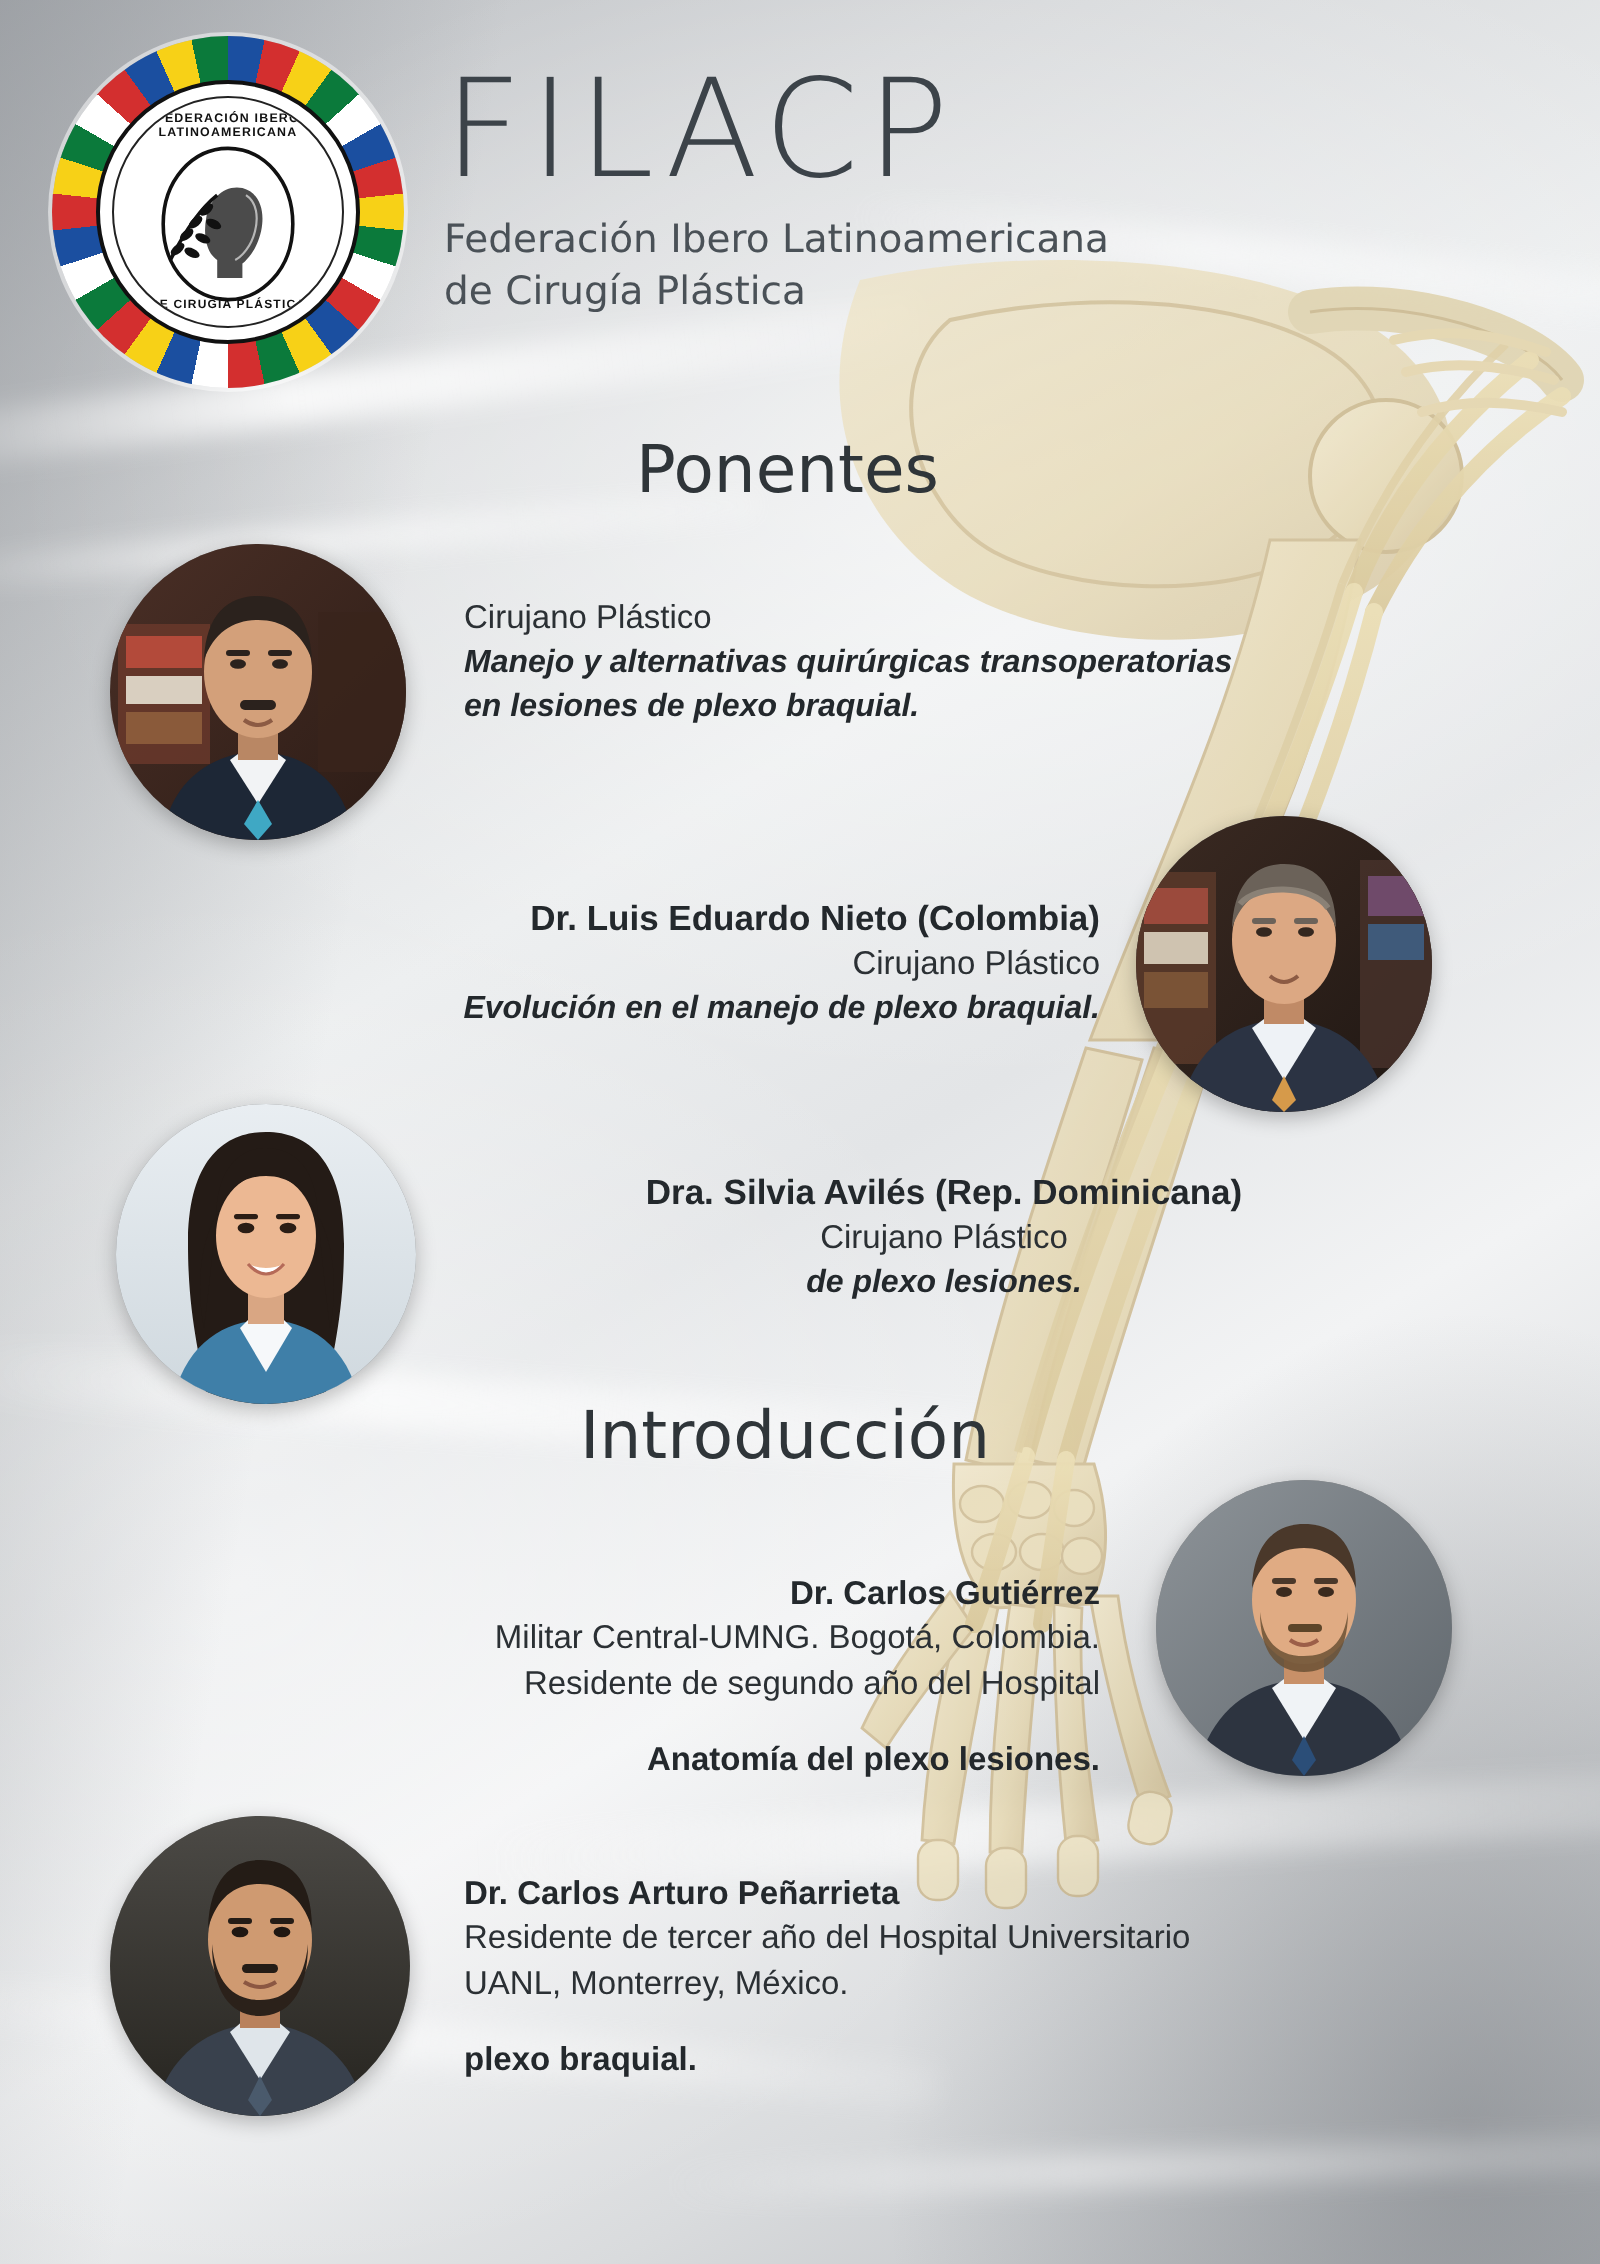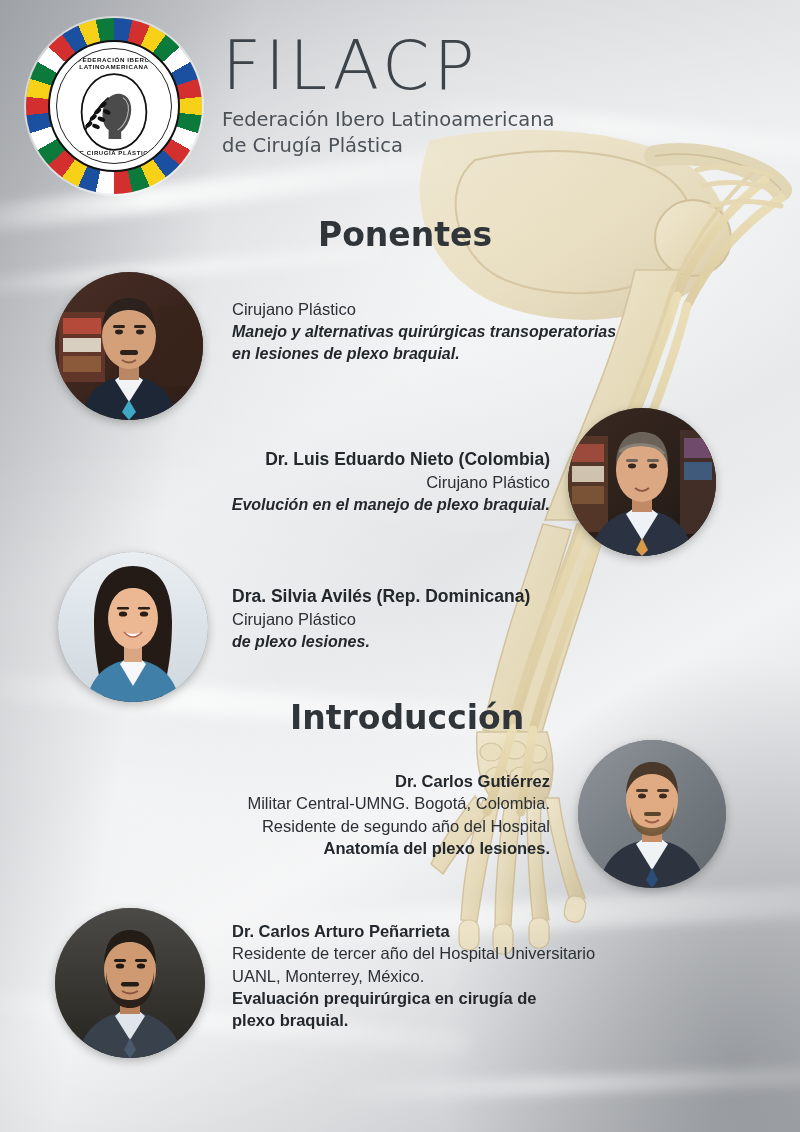--- a/index.html
+++ b/index.html
@@ -133,21 +133,21 @@
     color: #4a5157;
     line-height: 1.35;
     font-family: "DejaVu Sans", sans-serif;
   }
 
   
   .section-title {
     position: absolute;
     font-size: 33px;
     color: #2f3539;
-    font-weight: bold;
+    font-weight: normal;
     font-family: "DejaVu Sans", sans-serif;
     text-align: center;
   }
   #t-ponentes { left: 318px; top: 215px; }
   #t-intro    { left: 290px; top: 698px; }
 
   
   .photo {
     position: absolute;
     border-radius: 50%;
@@ -178,20 +178,21 @@
     color: #23282c;
     line-height: 1.32;
     margin-top: 1px;
   }
   .align-right { text-align: right; }
   .bold-line {
     font-size: 16.5px;
     font-weight: bold;
     color: #23282c;
     line-height: 1.35;
+    margin-top: 16px;
   }
   .plain-line {
     font-size: 16.5px;
     color: #2b3034;
     line-height: 1.35;
   }
 </style>
 </head>
 <body>
 
@@ -430,21 +431,21 @@
       <ellipse cx="65" cy="62" rx="4.2" ry="2.6" fill="#2b1d15"></ellipse>
       <ellipse cx="86" cy="62" rx="4.2" ry="2.6" fill="#2b1d15"></ellipse>
       <rect x="59" y="55" width="12" height="2.6" rx="1.3" fill="#2b1d15"></rect>
       <rect x="80" y="55" width="12" height="2.6" rx="1.3" fill="#2b1d15"></rect>
 
       <path d="M66 80 q9 9 18 0 q-9 4 -18 0 Z" fill="#fff"></path>
       <path d="M66 80 q9 10 18 0" stroke="#b56a58" stroke-width="1.6" fill="none"></path>
     </svg>
   </div>
 
-  <div class="speaker" style="left:232px; top:585px; width:480px;">
+  <div class="speaker" style="left:232px; top:585px; width:480px;text-align:center;">
     <div class="sp-name">Dra. Silvia Avilés (Rep. Dominicana)</div>
     <div class="sp-role">Cirujano Plástico</div>
     <div class="sp-talk">de plexo lesiones.</div>
   </div>
 
   <div class="section-title" id="t-intro">Introducción</div>
 
   <div class="photo" style="left:578px; top:740px; width:148px; height:148px;">
     <svg viewBox="0 0 148 148" width="148" height="148">
       <defs>
@@ -511,17 +512,16 @@
       <path d="M51 64 C51 90 62 100 75 100 C88 100 99 90 99 64 C97 84 88 92 75 92 C62 92 53 84 51 64 Z" fill="#2b211a"></path>
       <rect x="66" y="74" width="18" height="4.5" rx="2.2" fill="#241c16"></rect>
       <path d="M67 83 q8 5 16 0" stroke="#8b5742" stroke-width="2" fill="none"></path>
     </svg>
   </div>
 
   <div class="speaker" style="left:232px; top:920px; width:500px;">
     <div class="bold-line">Dr. Carlos Arturo Peñarrieta</div>
     <div class="plain-line">Residente de tercer año del Hospital Universitario</div>
     <div class="plain-line">UANL, Monterrey, México.</div>
-    <div class="bold-line">Evaluación prequirúrgica en cirugía de</div>
     <div class="bold-line">plexo braquial.</div>
   </div>
 
 </div>
 
 </body></html>

